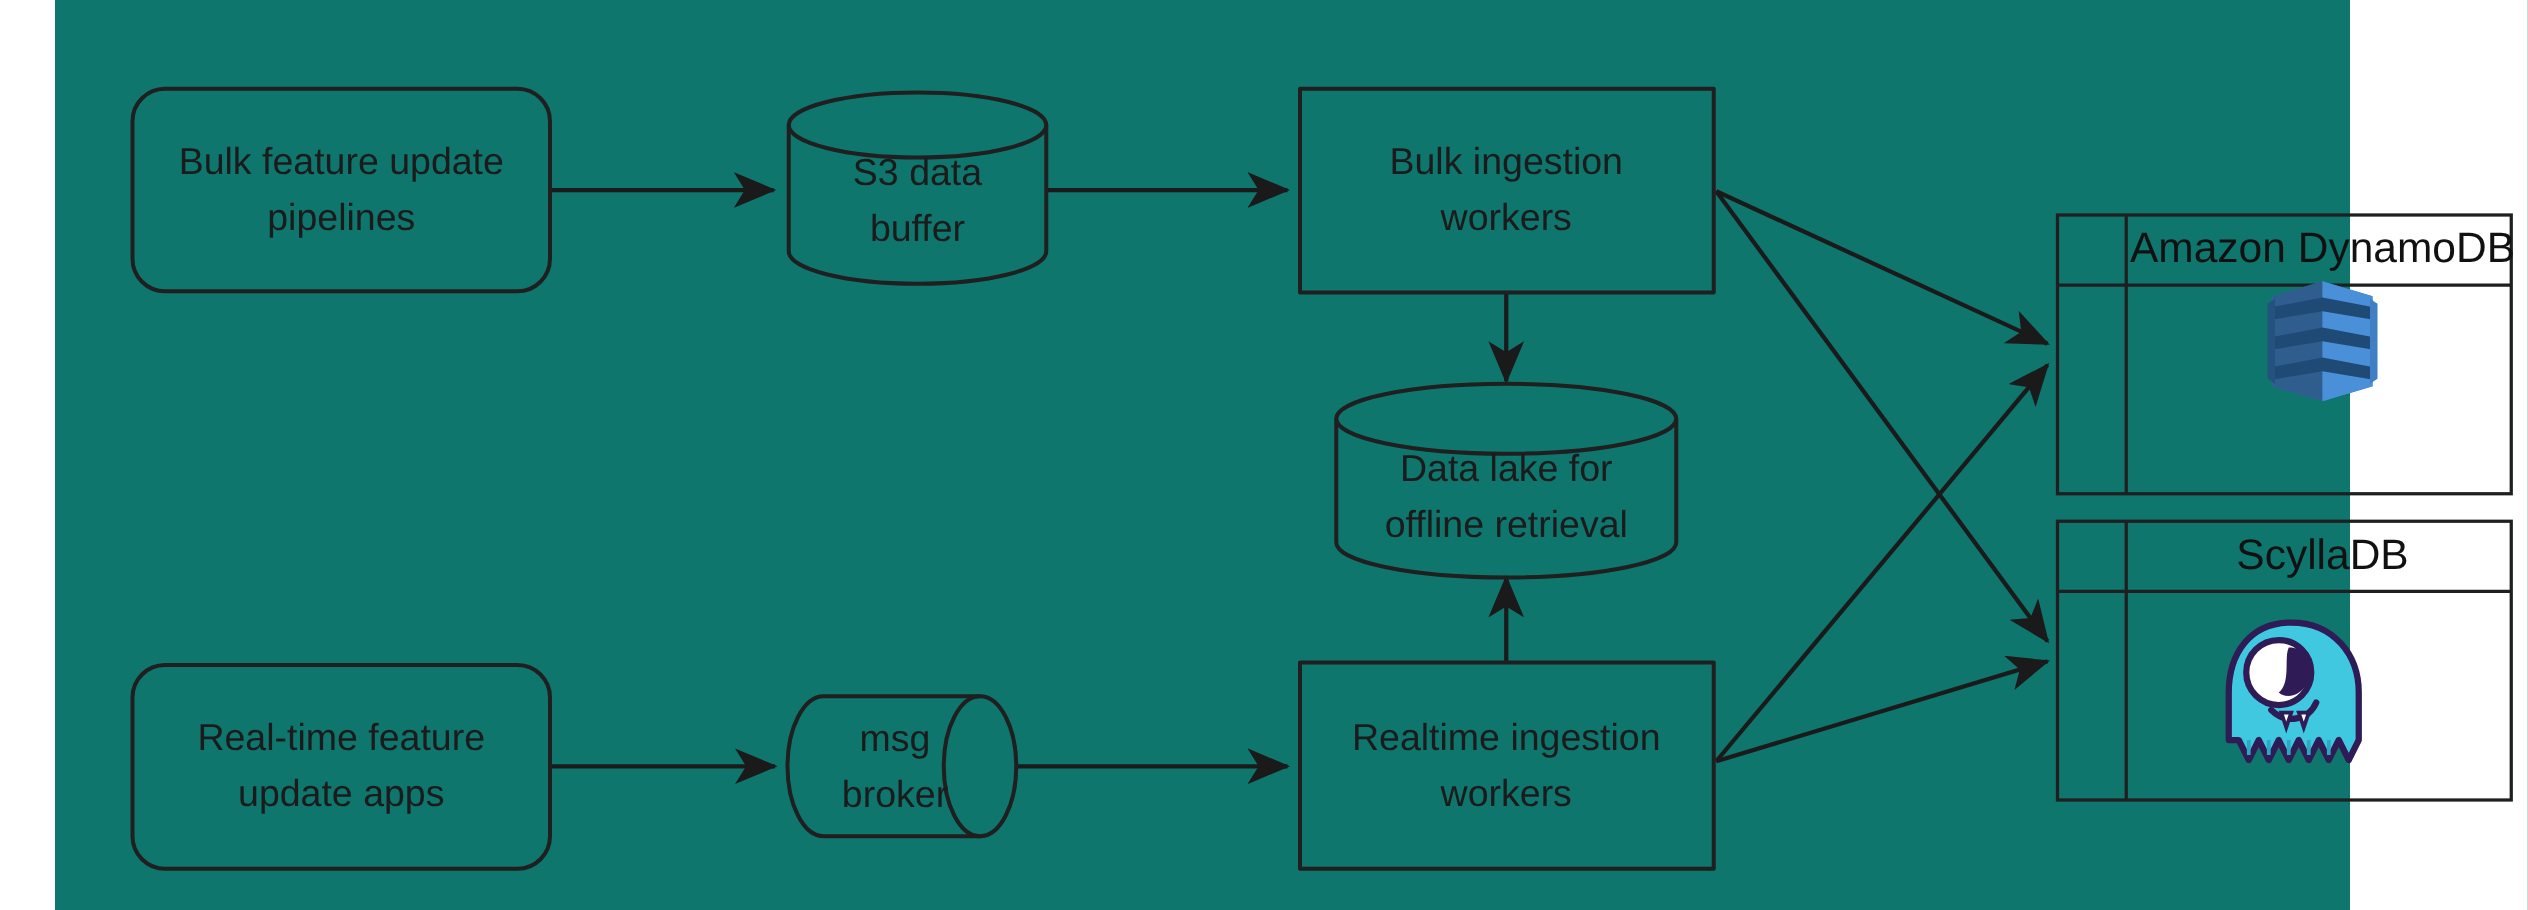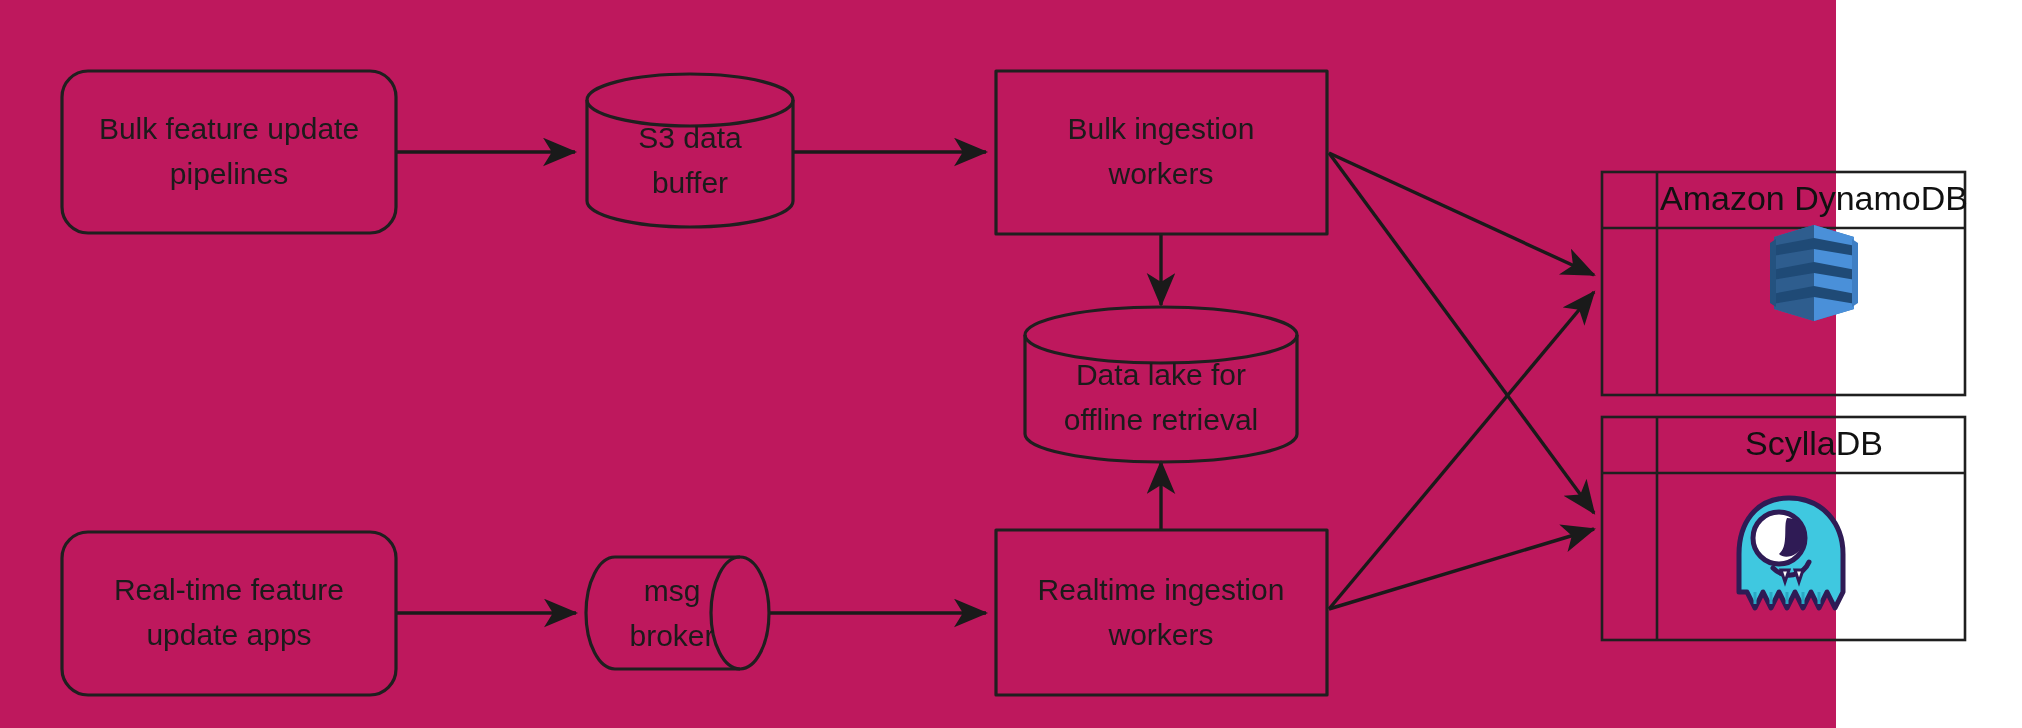--- a/index.html
+++ b/index.html
@@ -11,21 +11,22 @@
   body {
     width: 2022px;
     height: 728px;
     overflow: hidden;
     font-family: "Liberation Sans", sans-serif;
   }
   #diagram-root {
     position: relative;
     width: 1836px;
     height: 728px;
-    background: #be185d;
+    background: #0f766e;
+    margin-left: 44px;
   }
   svg.canvas {
     position: absolute;
     top: 0; left: 0;
     width: 2022px;
     height: 728px;
     display: block;
   }
   .shape-fill { fill: #ffffff; }
   .stroke {

